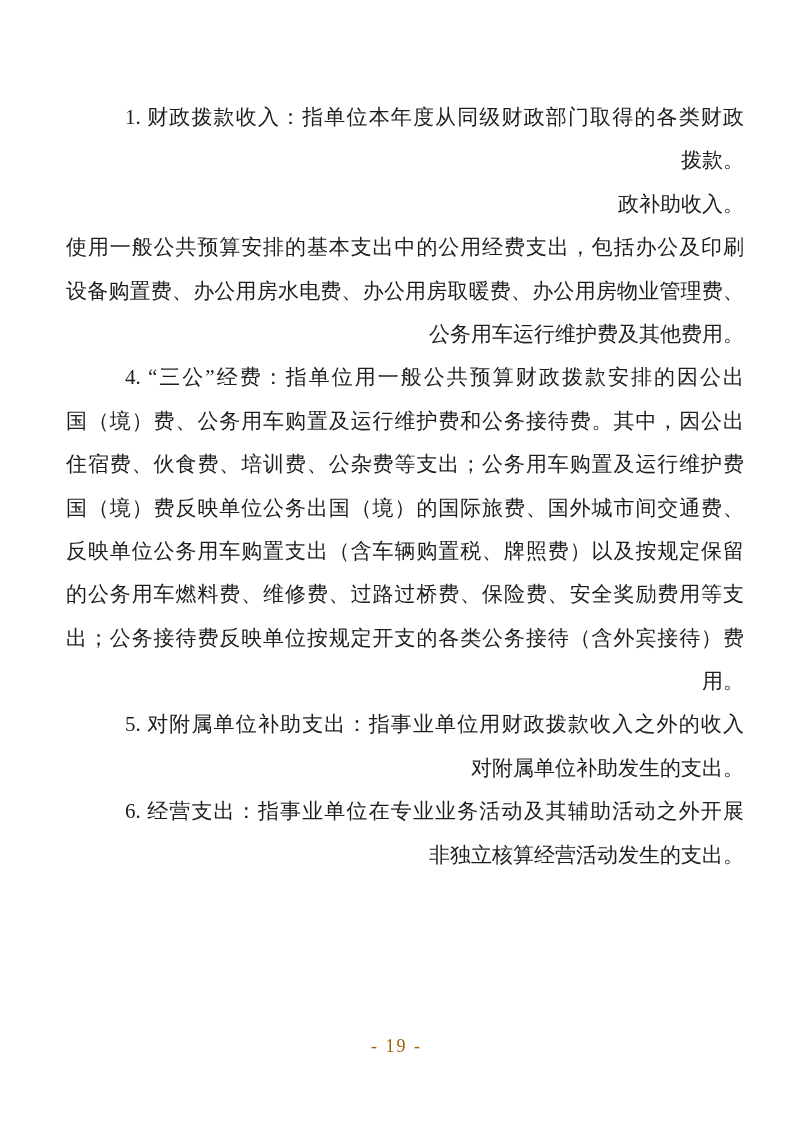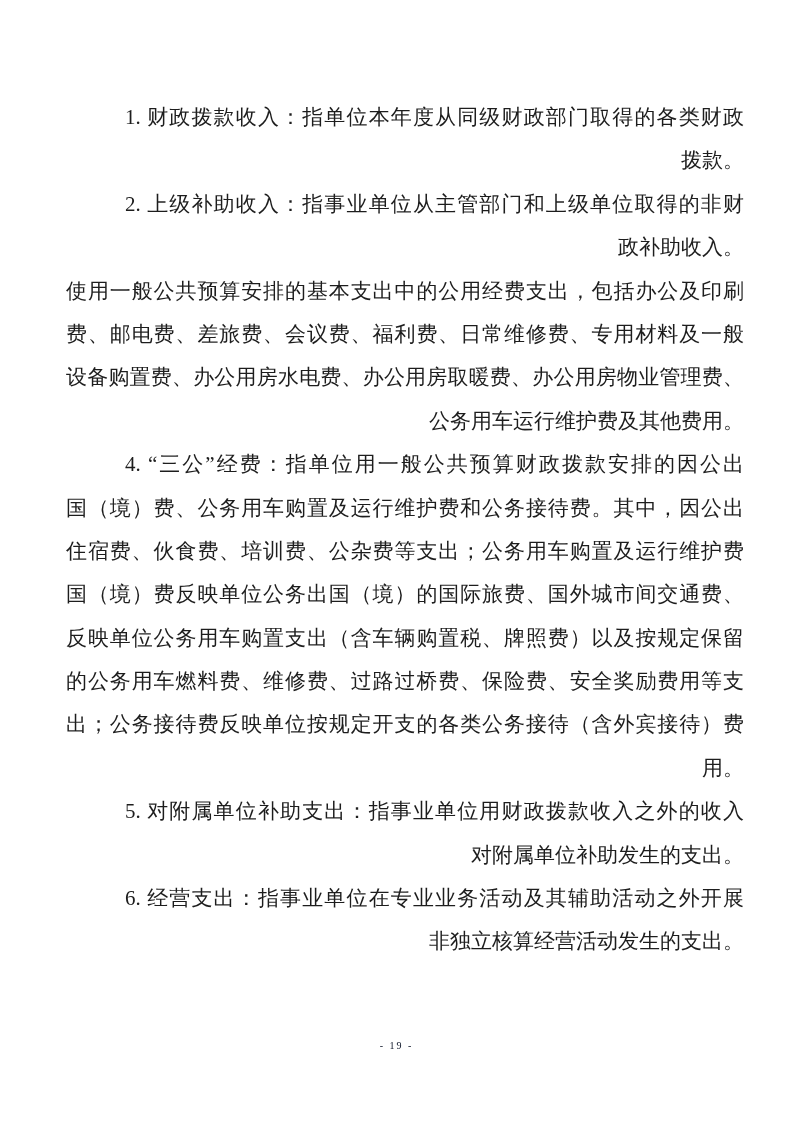--- a/index.html
+++ b/index.html
@@ -36,38 +36,36 @@
   }
   .line.indent {
     padding-left: 59px;
   }
   .footer {
     position: absolute;
     top: 1037px;
     left: 0;
     width: 100%;
     text-align: center;
-    font-size: 10px;
+    font-size: 18px;
     line-height: 18px;
     letter-spacing: 2px;
-    color: #0f172a;
+    color: #a16207;
     font-family: "Liberation Serif", "DejaVu Serif", serif;
   }
 </style>
 </head>
 <body>
 
 <div class="page">
   <div class="content" id="document-body">
       <div class="line indent justify">1. 财政拨款收入：指单位本年度从同级财政部门取得的各类财政</div>
       <div class="line">拨款。</div>
-      <div class="line indent justify">2. 上级补助收入：指事业单位从主管部门和上级单位取得的非财</div>
       <div class="line">政补助收入。</div>
       <div class="line justify">使用一般公共预算安排的基本支出中的公用经费支出，包括办公及印刷</div>
-      <div class="line justify">费、邮电费、差旅费、会议费、福利费、日常维修费、专用材料及一般</div>
       <div class="line justify">设备购置费、办公用房水电费、办公用房取暖费、办公用房物业管理费、</div>
       <div class="line">公务用车运行维护费及其他费用。</div>
       <div class="line indent justify">4. “三公”经费：指单位用一般公共预算财政拨款安排的因公出</div>
       <div class="line justify">国（境）费、公务用车购置及运行维护费和公务接待费。其中，因公出</div>
       <div class="line justify">住宿费、伙食费、培训费、公杂费等支出；公务用车购置及运行维护费</div>
       <div class="line justify">国（境）费反映单位公务出国（境）的国际旅费、国外城市间交通费、</div>
       <div class="line justify">反映单位公务用车购置支出（含车辆购置税、牌照费）以及按规定保留</div>
       <div class="line justify">的公务用车燃料费、维修费、过路过桥费、保险费、安全奖励费用等支</div>
       <div class="line justify">出；公务接待费反映单位按规定开支的各类公务接待（含外宾接待）费</div>
       <div class="line">用。</div>

